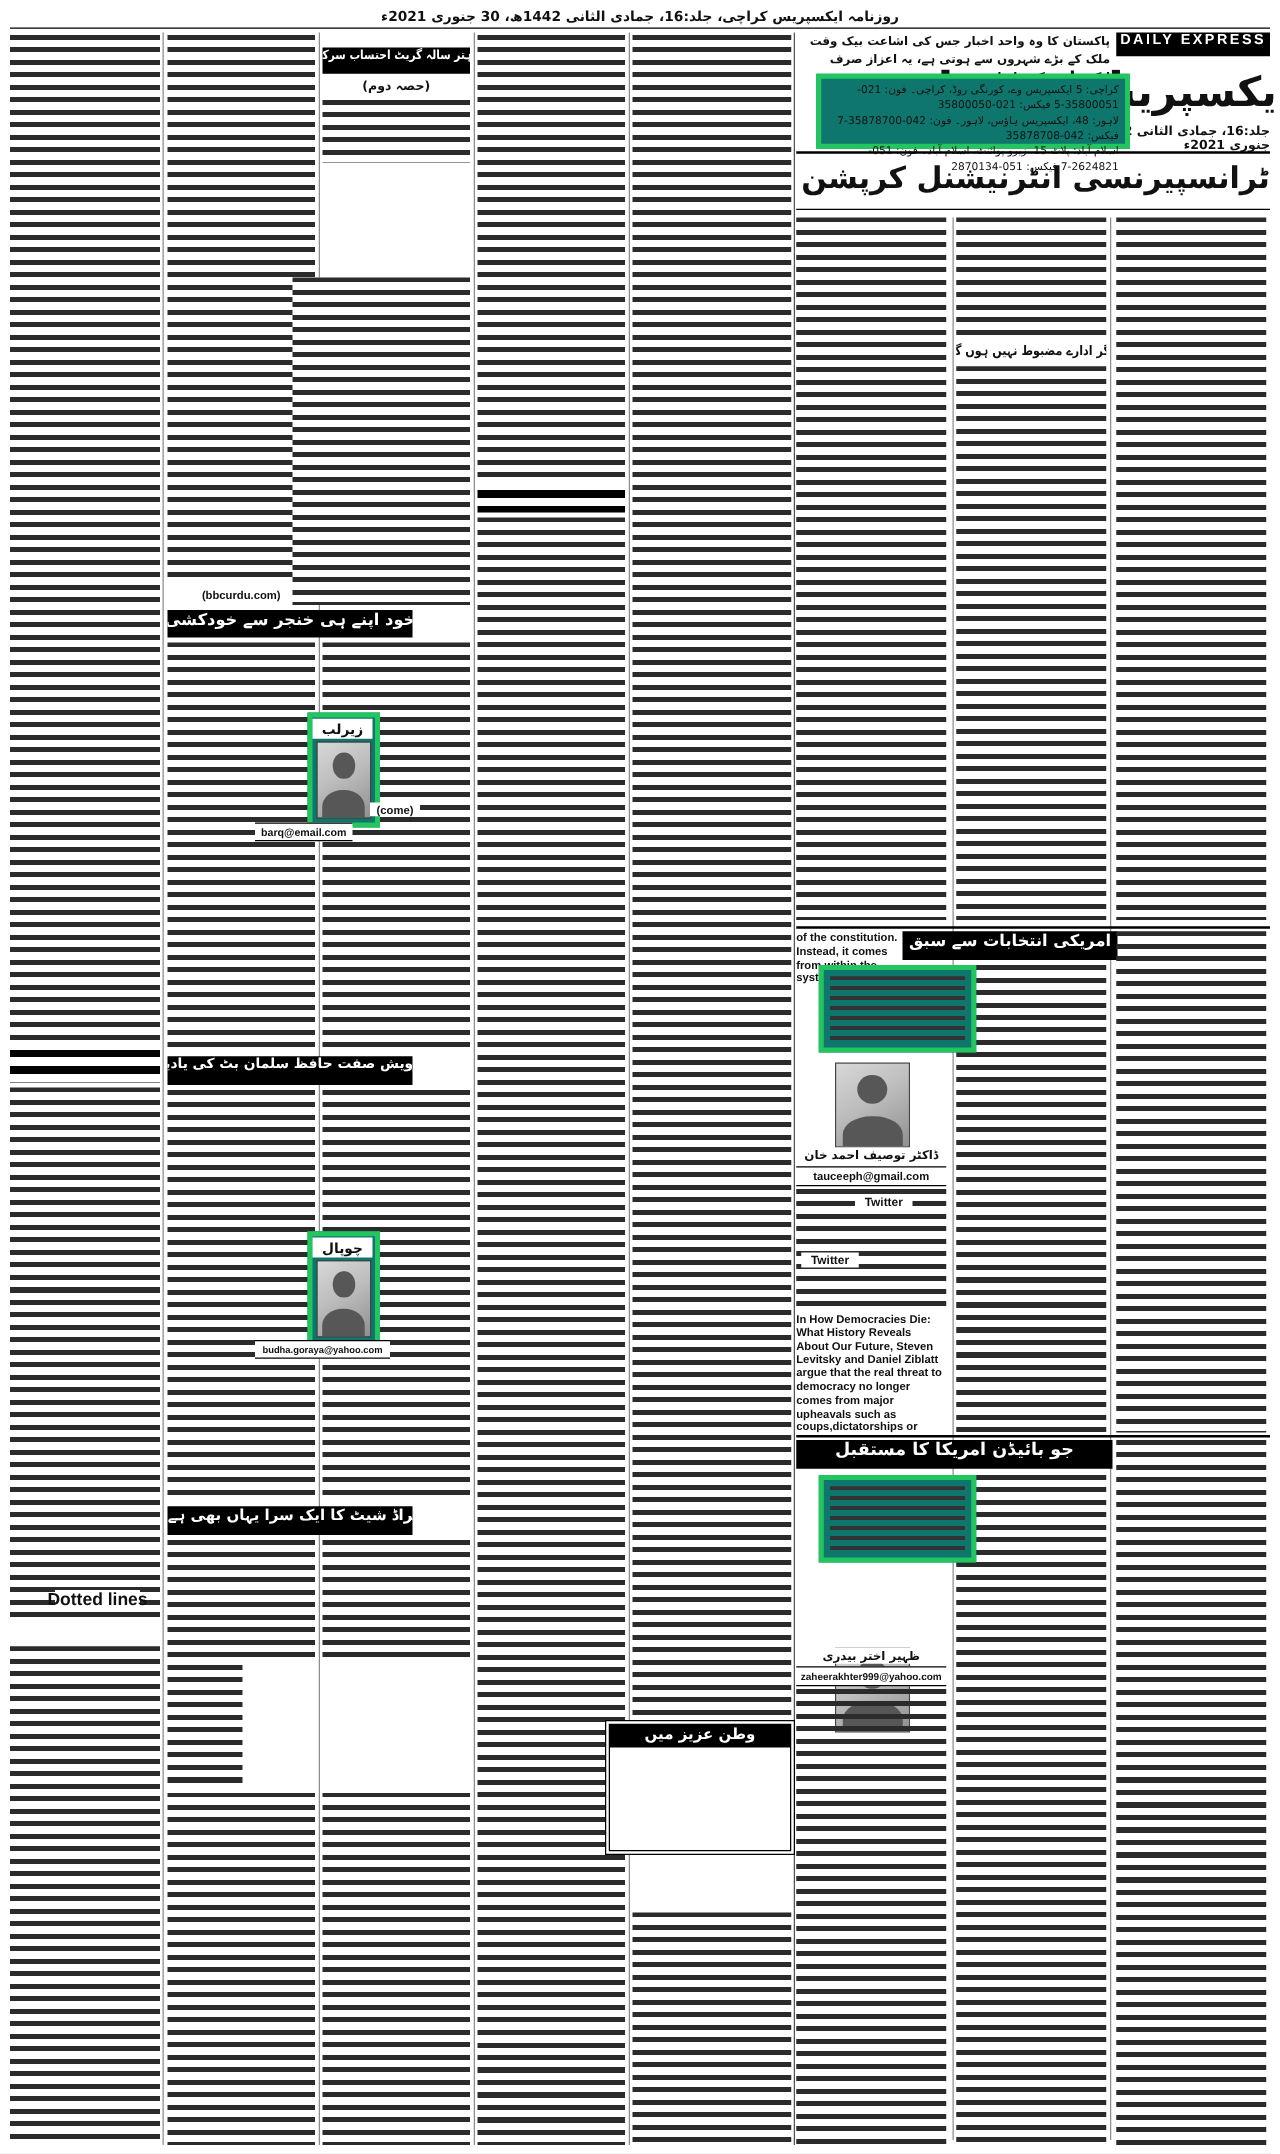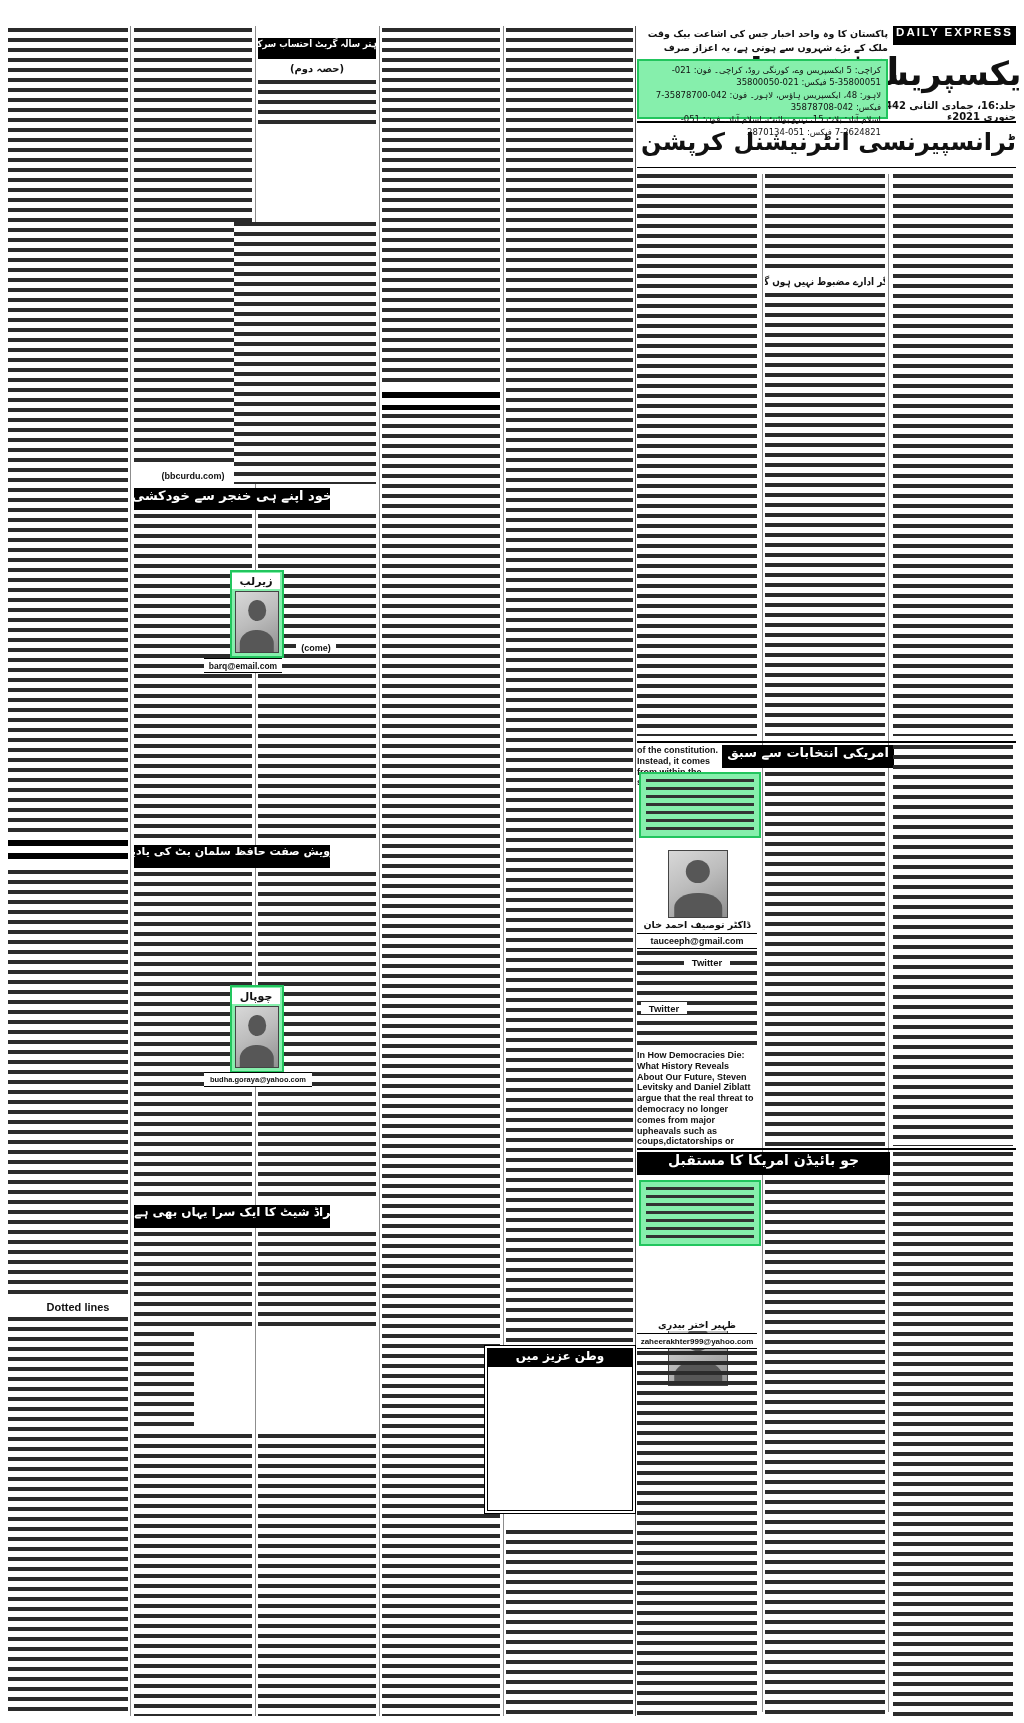--- a/index.html
+++ b/index.html
@@ -9,37 +9,38 @@
   .rtl{direction:rtl;}
   .ltr{direction:ltr;font-family:"Liberation Sans","DejaVu Sans",sans-serif;}
   .center{display:flex;align-items:center;justify-content:center;text-align:center;}
   
   .sim{background-image:repeating-linear-gradient(to bottom,#2b2b2b 0px,#2b2b2b 4px,rgba(0,0,0,0) 4px,rgba(0,0,0,0) 10px);}
   .simw{background-color:#fff;}
   .sim-s{background-image:repeating-linear-gradient(to bottom,#333 0px,#333 3px,rgba(0,0,0,0) 3px,rgba(0,0,0,0) 8px);}
   .subsim{background-image:repeating-linear-gradient(to bottom,#000 0px,#000 6px,rgba(0,0,0,0) 6px,rgba(0,0,0,0) 13px);}
   .bar{background:#000;color:#fff;font-weight:bold;display:flex;align-items:flex-start;justify-content:center;overflow:hidden;}
   .bar>span{white-space:nowrap;}
-  .box{background:#86efac;border:2px solid #22c55e;}
+  .box{background:#0f766e;border:4px solid #22c55e;margin-left:16px;}
   .vdiv{width:1px;background:#8d8d8d;}
   .hdiv{background:#000;}
   .photo{background:linear-gradient(150deg,#d8d8d8 0%,#bdbdbd 45%,#909090 100%);border:1px solid #444;position:relative;overflow:hidden;}
   .photo::before{content:"";position:absolute;left:50%;top:13%;width:42%;height:36%;transform:translateX(-50%);background:#575757;border-radius:50%;}
   .photo::after{content:"";position:absolute;left:50%;bottom:-10%;width:82%;height:46%;transform:translateX(-50%);background:#575757;border-radius:48% 48% 0 0;}
   .email{background:#fff;border-top:1px solid #000;border-bottom:1px solid #000;font-weight:bold;display:flex;align-items:center;justify-content:center;white-space:nowrap;overflow:hidden;}
   .token{background:#fff;font-weight:bold;display:flex;align-items:center;justify-content:center;white-space:nowrap;}
   .caption{background:#fff;font-weight:bold;text-align:right;display:flex;align-items:center;justify-content:center;}
   .poembox{background:#fff;border:1px solid #000;box-shadow:0 0 0 2px #fff,0 0 0 3px #000;}
   .fit85{transform:scaleX(.85);transform-origin:center;}
 </style>
 </head>
 <body>
 
 <div class="page">
 
+  <div class="abs rtl center" style="left:8px;top:4px;width:1008px;height:18px;font-size:11px;font-weight:bold;border-bottom:1.5px solid #000;">روزنامہ ایکسپریس کراچی، جلد:16، جمادی الثانی 1442ھ، 30 جنوری 2021ء</div>
 
   <div class="abs vdiv" style="left:130px;top:26px;height:1690px;"></div>
   <div class="abs vdiv" style="left:255px;top:26px;height:1690px;"></div>
   <div class="abs vdiv" style="left:379px;top:26px;height:1690px;"></div>
   <div class="abs vdiv" style="left:503px;top:26px;height:1690px;"></div>
   <div class="abs vdiv" style="left:635px;top:26px;height:1690px;background:#555;"></div>
   <div class="abs vdiv" style="left:762px;top:174px;height:1538px;"></div>
   <div class="abs vdiv" style="left:888px;top:174px;height:1538px;"></div>
 
   <div class="abs bar ltr" style="left:893px;top:26px;width:123px;height:19px;font-size:11.5px;letter-spacing:2px;">
@@ -101,21 +102,21 @@
     <div class="sim-s" style="position:absolute;left:5px;top:5px;right:5px;bottom:5px;"></div>
   </div>
   <div class="abs photo" style="left:668px;top:1250px;width:58px;height:66px;"></div>
   <div class="abs caption rtl" style="left:637px;top:1318px;width:120px;height:13px;font-size:9.5px;">ظہیر اختر بیدری</div>
   <div class="abs email ltr" style="left:637px;top:1333px;width:120px;height:14px;font-size:8px;">zaheerakhter999@yahoo.com</div>
   <div class="abs sim" style="left:637px;top:1351px;width:120px;height:365px;"></div>
 
   <div class="abs sim" style="left:8px;top:28px;width:120px;height:808px;"></div>
   <div class="abs subsim" style="left:8px;top:840px;width:120px;height:26px;"></div>
   <div class="abs sim" style="left:8px;top:870px;width:120px;height:428px;"></div>
-  <div class="abs token ltr" style="left:44px;top:1300px;width:68px;height:13px;font-size:11px;">Dotted lines</div>
+  <div class="abs token ltr" style="left:44px;top:1272px;width:68px;height:13px;font-size:14px;">Dotted lines</div>
   <div class="abs sim" style="left:8px;top:1317px;width:120px;height:399px;"></div>
 
   <div class="abs sim" style="left:134px;top:28px;width:118px;height:438px;"></div>
   <div class="abs token ltr" style="left:134px;top:469px;width:118px;height:13px;font-size:9px;">(bbcurdu.com)</div>
   <div class="abs sim" style="left:134px;top:514px;width:118px;height:326px;"></div>
   <div class="abs sim" style="left:134px;top:872px;width:118px;height:328px;"></div>
   <div class="abs sim" style="left:134px;top:1232px;width:118px;height:95px;"></div>
   <div class="abs sim" style="left:134px;top:1332px;width:60px;height:99px;"></div>
   <div class="abs sim" style="left:134px;top:1434px;width:118px;height:282px;"></div>
 
@@ -157,19 +158,19 @@
 
   <div class="abs sim" style="left:258px;top:1434px;width:118px;height:282px;"></div>
 
   <div class="abs sim" style="left:382px;top:28px;width:118px;height:360px;"></div>
   <div class="abs subsim" style="left:382px;top:392px;width:118px;height:18px;"></div>
   <div class="abs sim" style="left:382px;top:414px;width:118px;height:1302px;"></div>
 
   <div class="abs sim" style="left:506px;top:28px;width:127px;height:1360px;"></div>
   <div class="abs sim" style="left:506px;top:1530px;width:127px;height:186px;"></div>
 
-  <div class="abs poembox rtl" style="left:487px;top:1348px;width:146px;height:163px;box-sizing:border-box;">
+  <div class="abs poembox rtl" style="left:487px;top:1379px;width:146px;height:102px;box-sizing:border-box;">
     <div class="bar" style="width:100%;height:18px;font-size:12px;">
       <span>وطن عزیز میں</span>
     </div>
   </div>
 
 </div>
 
 </body></html>

